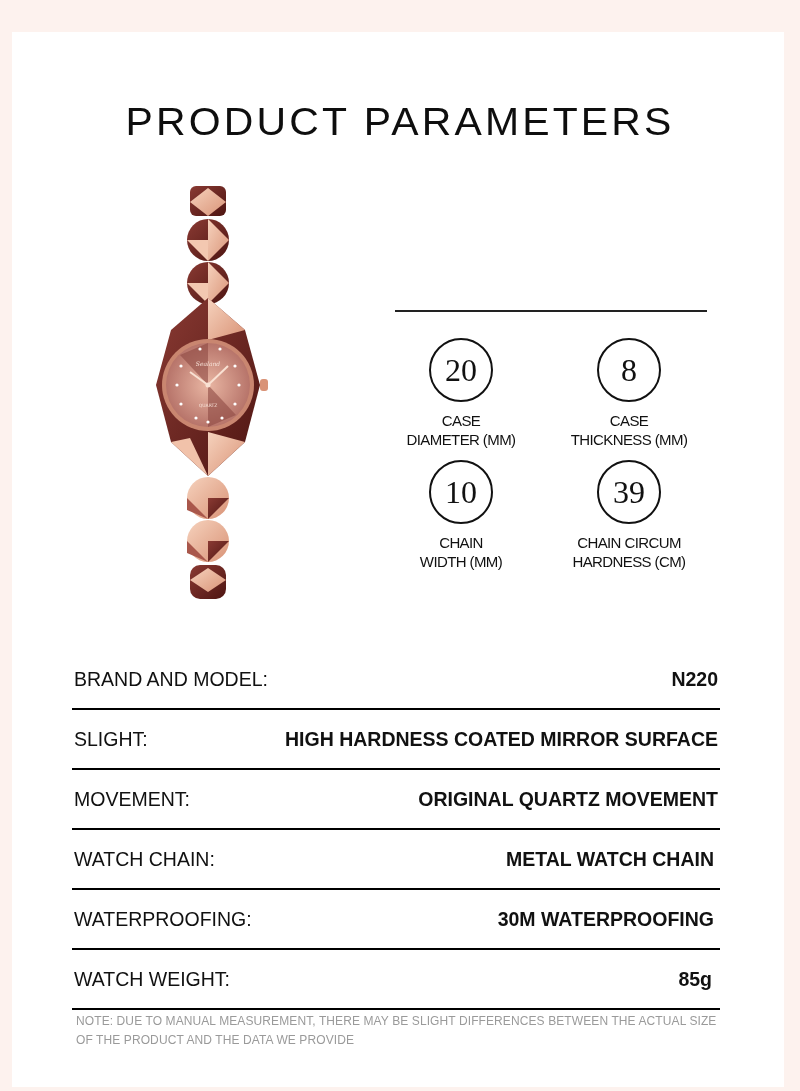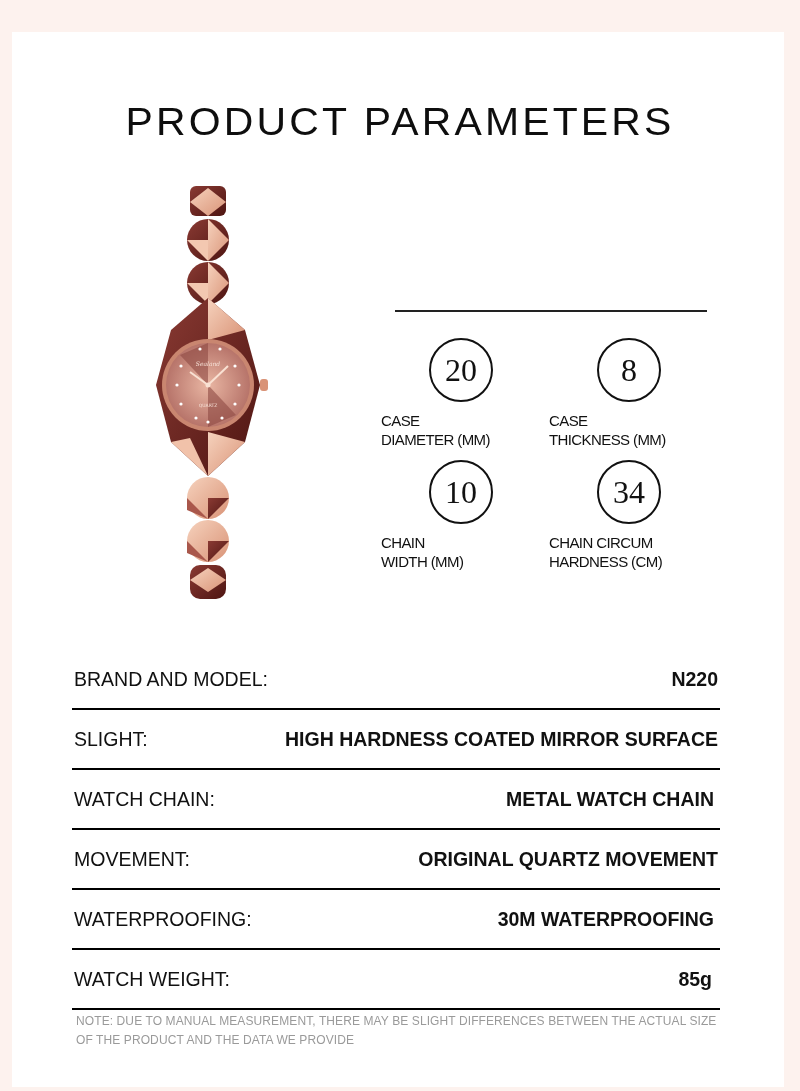--- a/index.html
+++ b/index.html
@@ -24,21 +24,21 @@
     }
     
     .watch { position: absolute; left: 150px; top: 180px; width: 135px; height: 428px; }
 
     
     .spec-rule {
       position: absolute; left: 395px; top: 310px; width: 312px; height: 2px;
       background: #222;
     }
     .spec {
-      position: absolute; width: 160px; 
+      position: absolute; width: 160px; text-align: center;
     }
     .spec .circle {
       width: 64px; height: 64px; border: 2px solid #111; border-radius: 50%;
       margin: 0 auto; display: flex; align-items: center; justify-content: center;
       font-family: "Liberation Serif", "DejaVu Serif", serif; font-size: 32px; color: #111;
       box-sizing: border-box;
     }
     .spec .label {
       margin-top: 9px; font-size: 15px; line-height: 19px;
       letter-spacing: -0.6px; color: #111; white-space: pre-line;
@@ -146,41 +146,41 @@
   <div class="circle">8</div>
   <div class="label">CASE
 THICKNESS (MM)</div>
 </div>
 <div class="spec" style="left:381px; top:460px;">
   <div class="circle">10</div>
   <div class="label">CHAIN
 WIDTH (MM)</div>
 </div>
 <div class="spec" style="left:549px; top:460px;">
-  <div class="circle">34</div>
+  <div class="circle">39</div>
   <div class="label">CHAIN CIRCUM
 HARDNESS (CM)</div>
 </div>
 
 <div class="table">
   <div class="row">
     <span class="k">BRAND AND MODEL:</span>
     <span class="v">N220</span>
   </div>
   <div class="row">
     <span class="k">SLIGHT:</span>
     <span class="v">HIGH HARDNESS COATED MIRROR SURFACE</span>
   </div>
   <div class="row">
+    <span class="k">MOVEMENT:</span>
+    <span class="v">ORIGINAL QUARTZ MOVEMENT</span>
+  </div>
+  <div class="row">
     <span class="k">WATCH CHAIN:</span>
     <span class="v" style="right:6px;">METAL WATCH CHAIN</span>
-  </div>
-  <div class="row">
-    <span class="k">MOVEMENT:</span>
-    <span class="v">ORIGINAL QUARTZ MOVEMENT</span>
   </div>
   <div class="row">
     <span class="k">WATERPROOFING:</span>
     <span class="v" style="right:6px;">30M WATERPROOFING</span>
   </div>
   <div class="row">
     <span class="k">WATCH WEIGHT:</span>
     <span class="v" style="right:8px;">85g</span>
   </div>
 </div>

